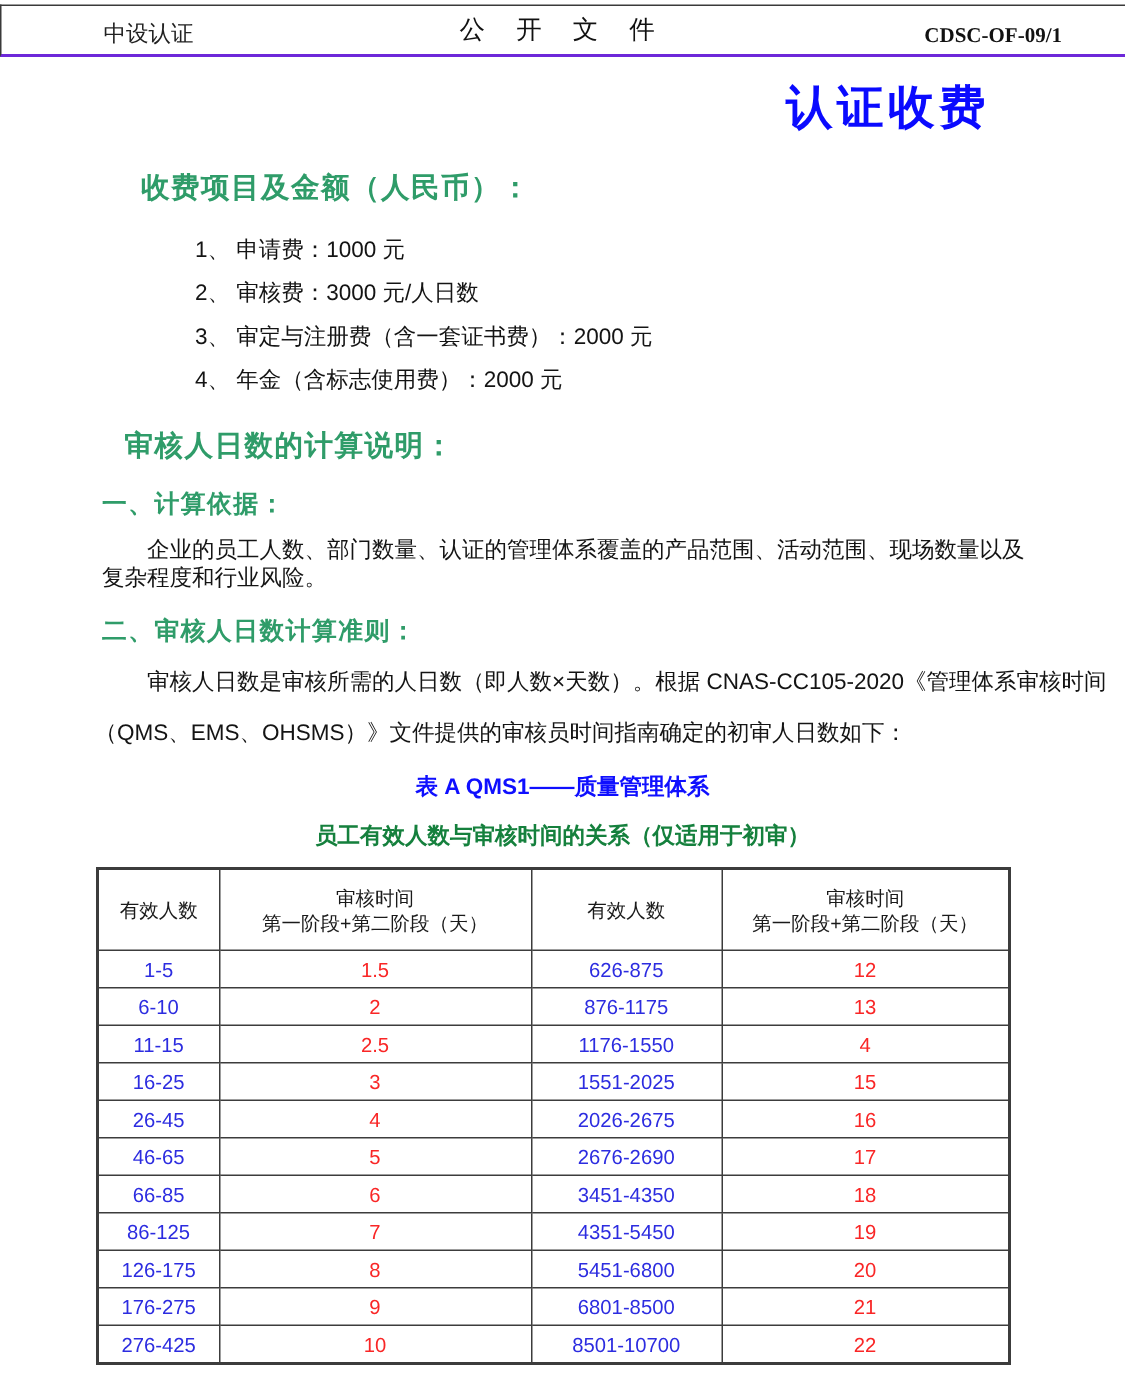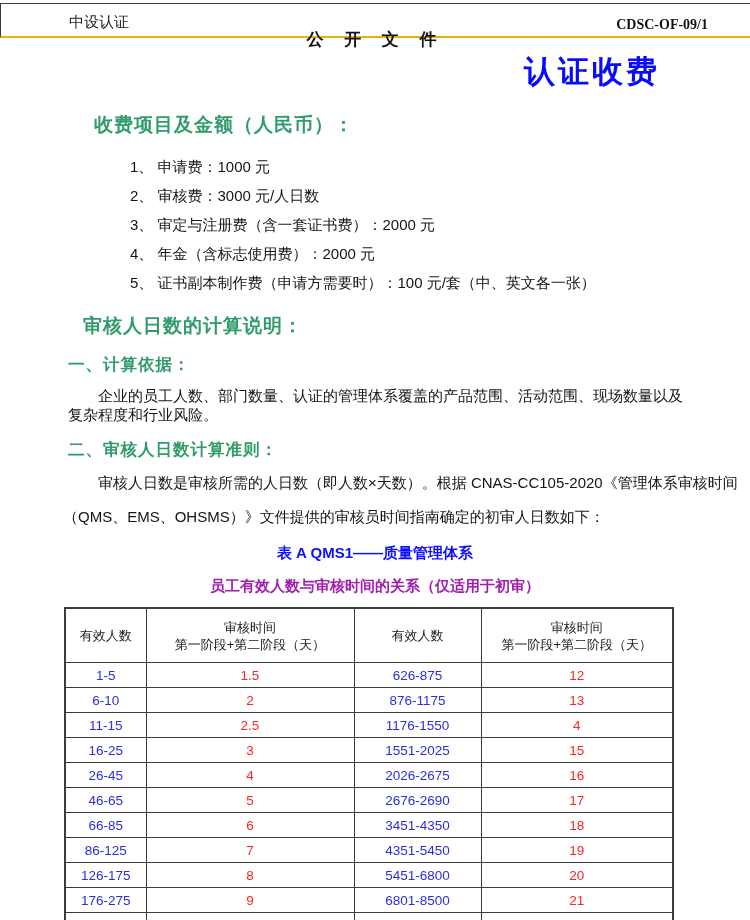--- a/index.html
+++ b/index.html
@@ -6,26 +6,26 @@
   body{
     width:750px;height:920px;background:#ffffff;overflow:hidden;position:relative;
     font-family:"Liberation Sans","DejaVu Sans",sans-serif;color:#1a1a1a;
   }
   .page{width:750px;height:920px;position:relative;}
 
   
   .doc-header{
     position:relative;margin-top:3px;height:32px;
     border-top:1px solid #3a3a3a;border-left:1px solid #3a3a3a;
-    border-bottom:2px solid #eab308;
+    border-bottom:2px solid #6d28d9;
   }
   .h-left{position:absolute;left:68px;top:9px;font-size:15px;color:#222;}
   .h-center{
     position:absolute;left:0;right:0;top:4px;text-align:center;
-    font-size:17px;font-weight:bold;letter-spacing:8px;color:#111;margin-top:20px;
+    font-size:17px;font-weight:normal;letter-spacing:8px;color:#111;
   }
   .h-right{
     position:absolute;right:42px;top:13px;font-size:14px;font-weight:bold;
     font-family:"Liberation Serif","DejaVu Serif",serif;color:#111;
   }
 
   
   .page-title{
     margin-top:13px;height:40px;text-align:right;padding-right:90px;
     font-size:31px;font-weight:bold;letter-spacing:3px;color:#0a0aff;padding-left:12px;
@@ -40,21 +40,21 @@
 
   
   .calc-heading{margin:23px 0 0 83px;font-size:19px;font-weight:bold;letter-spacing:1px;color:#2f9c69;}
   .sub-heading{margin:15px 0 0 68px;font-size:16.5px;font-weight:bold;letter-spacing:1px;color:#2f9c69;}
   .para{margin:10px 66px 0 68px;font-size:15px;line-height:19px;text-indent:30px;color:#141414;}
   .para-line1{margin:13px 0 0 98px;font-size:15px;color:#141414;}
   .para-line2{margin:15px 0 0 63px;font-size:15px;color:#141414;}
 
   
   .table-title{margin-top:17px;text-align:center;font-size:15px;font-weight:bold;color:#0f0fff;}
-  .table-subtitle{margin-top:14px;text-align:center;font-size:15px;font-weight:bold;color:#a21caf;}
+  .table-subtitle{margin-top:14px;text-align:center;font-size:15px;font-weight:bold;color:#15803d;}
 
   
   table.qms{
     margin:11px 0 0 64px;width:608px;border-collapse:collapse;table-layout:fixed;
     border:2px solid #3c3c3c;
   }
   table.qms th,table.qms td{border:1px solid #3c3c3c;text-align:center;padding:0;}
   table.qms th{height:53px;font-weight:normal;font-size:13px;color:#1a1a1a;}
   .th-l1,.th-l2{line-height:17px;}
   .th-l2:empty{display:none;}
@@ -75,21 +75,20 @@
 
   <div class="page-title">认证收费</div>
 
   <div class="fees-heading">收费项目及金额（人民币）：</div>
 
   <ul class="fee-list">
     <li>1、 申请费：1000 元</li>
     <li>2、 审核费：3000 元/人日数</li>
     <li>3、 审定与注册费（含一套证书费）：2000 元</li>
     <li>4、 年金（含标志使用费）：2000 元</li>
-    <li>5、 证书副本制作费（申请方需要时）：100 元/套（中、英文各一张）</li>
   </ul>
 
   <div class="calc-heading">审核人日数的计算说明：</div>
 
   <div class="sub-heading">一、计算依据：</div>
   <div class="para">企业的员工人数、部门数量、认证的管理体系覆盖的产品范围、活动范围、现场数量以及复杂程度和行业风险。</div>
 
   <div class="sub-heading">二、审核人日数计算准则：</div>
   <div class="para-line1">审核人日数是审核所需的人日数（即人数×天数）。根据 CNAS-CC105-2020《管理体系审核时间</div>
   <div class="para-line2">（QMS、EMS、OHSMS）》文件提供的审核员时间指南确定的初审人日数如下：</div>

